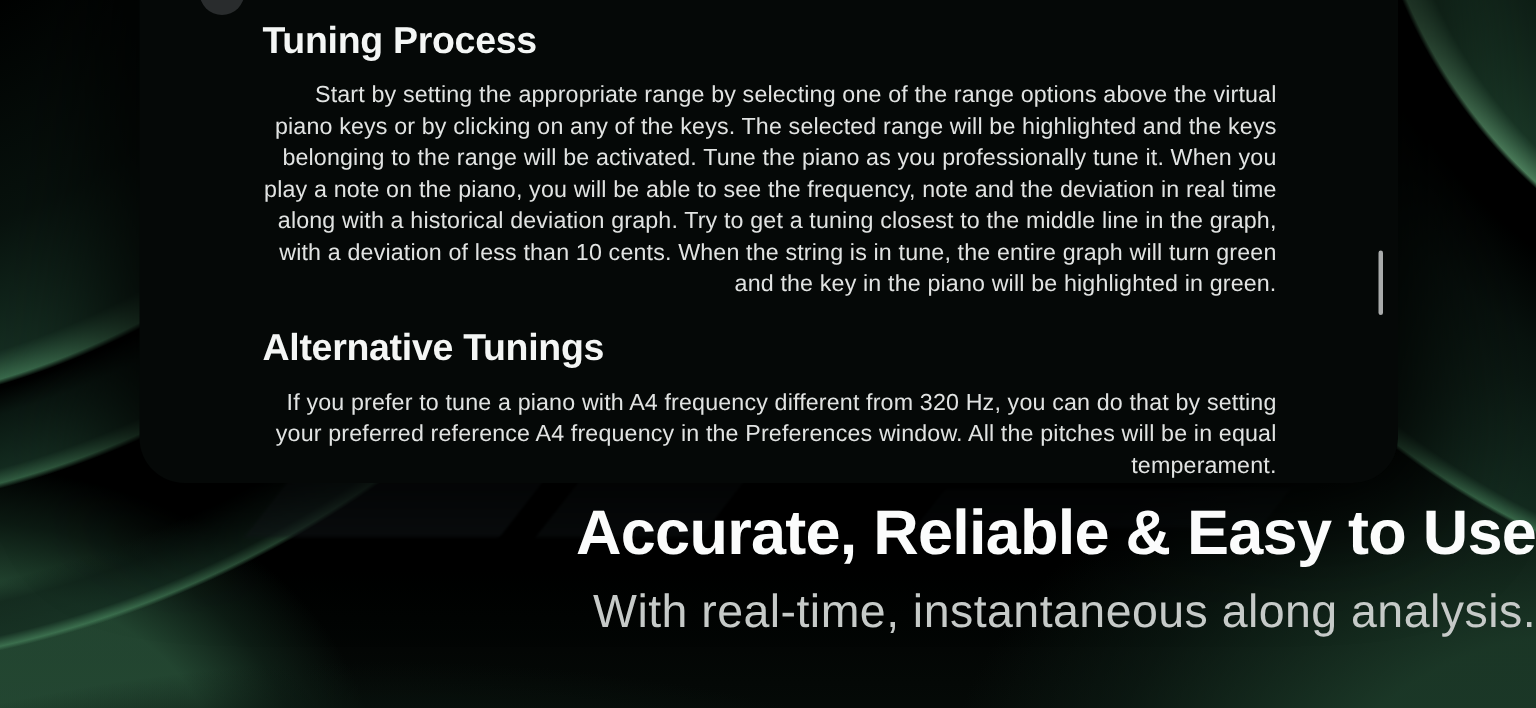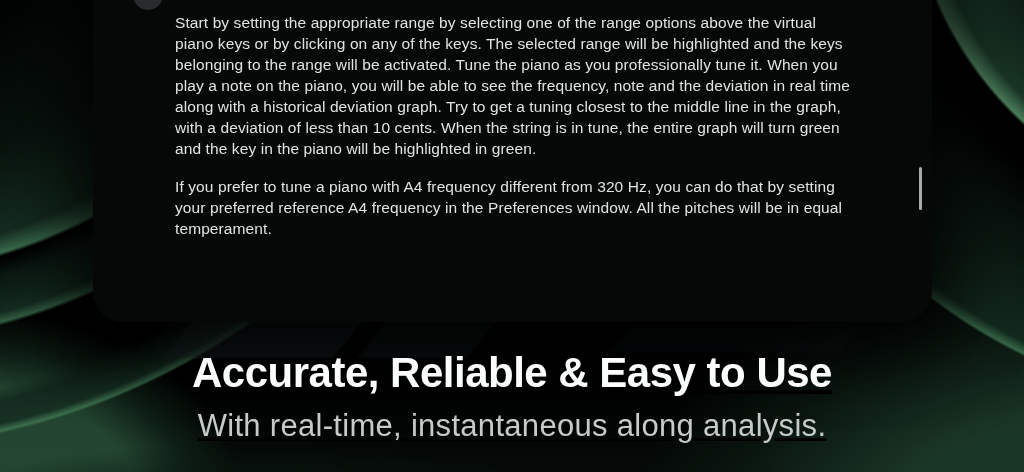--- a/index.html
+++ b/index.html
@@ -100,40 +100,40 @@
     color: #f4f6f5;
     letter-spacing: -0.2px;
   }
   .panel-content p {
     margin: 0 0 17px 0;
     font-size: 15.5px;
     line-height: 21px;
     font-weight: 400;
     color: #e1e3e2;
     letter-spacing: 0.1px;
+    text-align: right;
   }
   .scroll-thumb {
     position: absolute;
     right: 10px;
     top: 211px;
     width: 3px;
     height: 43px;
     border-radius: 2px;
     background: #a9abab;
   }
 
   
   .hero {
     position: absolute;
     left: 0;
-    top: 350px;
+    top: 332px;
     width: 100%;
-    text-align: center;
+    text-align: right;
     z-index: 3;
-    text-decoration: underline;
   }
   .hero h1 {
     margin: 0;
     font-size: 42px;
     line-height: 1.1;
     font-weight: 800;
     color: #fbfcfc;
     letter-spacing: -0.5px;
   }
   .hero p {
@@ -151,21 +151,23 @@
 <div class="stage">
 
   <div class="bg-rings"></div>
   <div class="bg-shape s1"></div>
   <div class="bg-shape s2"></div>
   <div class="bg-shape s3"></div>
 
   <section class="panel">
     <div class="cutoff-circle"></div>
     <div class="panel-content">
+      <h2>Tuning Process</h2>
       <p>Start by setting the appropriate range by selecting one of the range options above the virtual piano keys or by clicking on any of the keys. The selected range will be highlighted and the keys belonging to the range will be activated. Tune the piano as you professionally tune it. When you play a note on the piano, you will be able to see the frequency, note and the deviation in real time along with a historical deviation graph. Try to get a tuning closest to the middle line in the graph, with a deviation of less than 10 cents. When the string is in tune, the entire graph will turn green and the key in the piano will be highlighted in green.</p>
+      <h2>Alternative Tunings</h2>
       <p>If you prefer to tune a piano with A4 frequency different from 320 Hz, you can do that by setting your preferred reference A4 frequency in the Preferences window. All the pitches will be in equal temperament.</p>
     </div>
     <div class="scroll-thumb"></div>
   </section>
 
   <div class="hero">
     <h1>Accurate, Reliable &amp; Easy to Use</h1>
     <p>With real-time, instantaneous along analysis.</p>
   </div>
 

